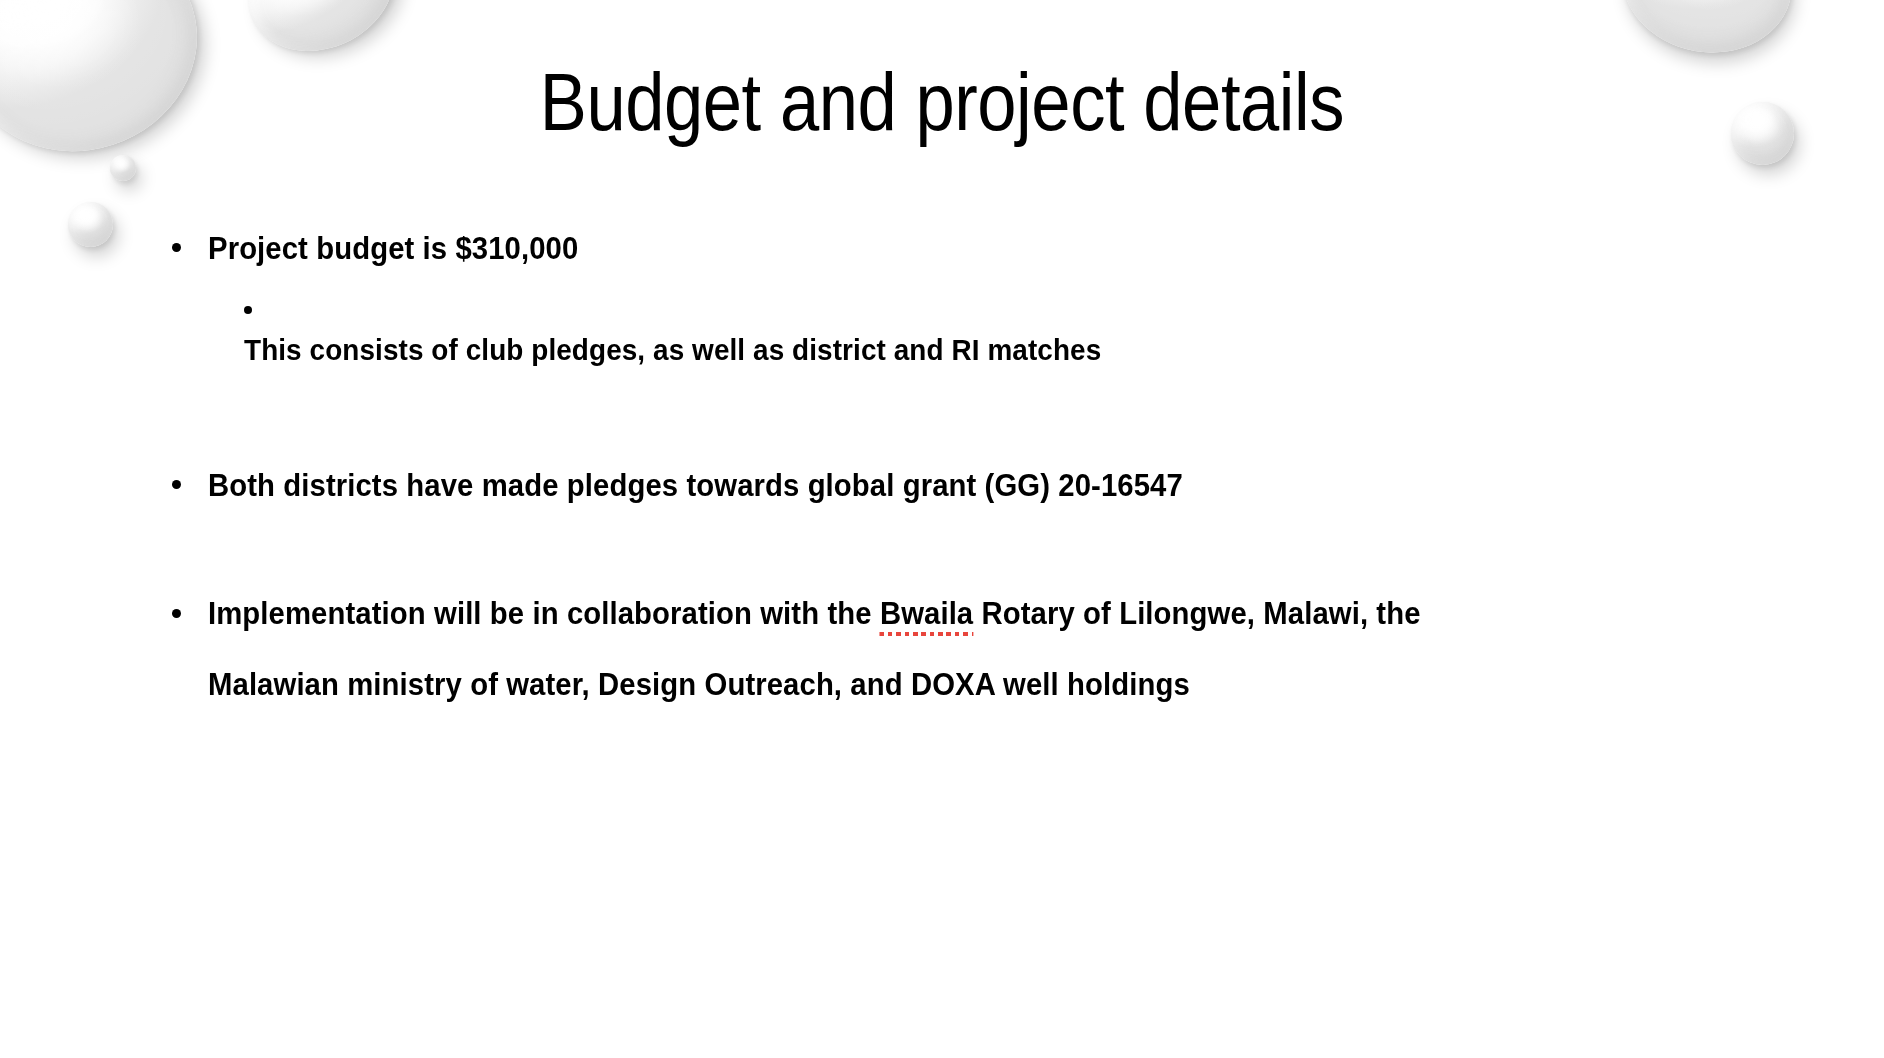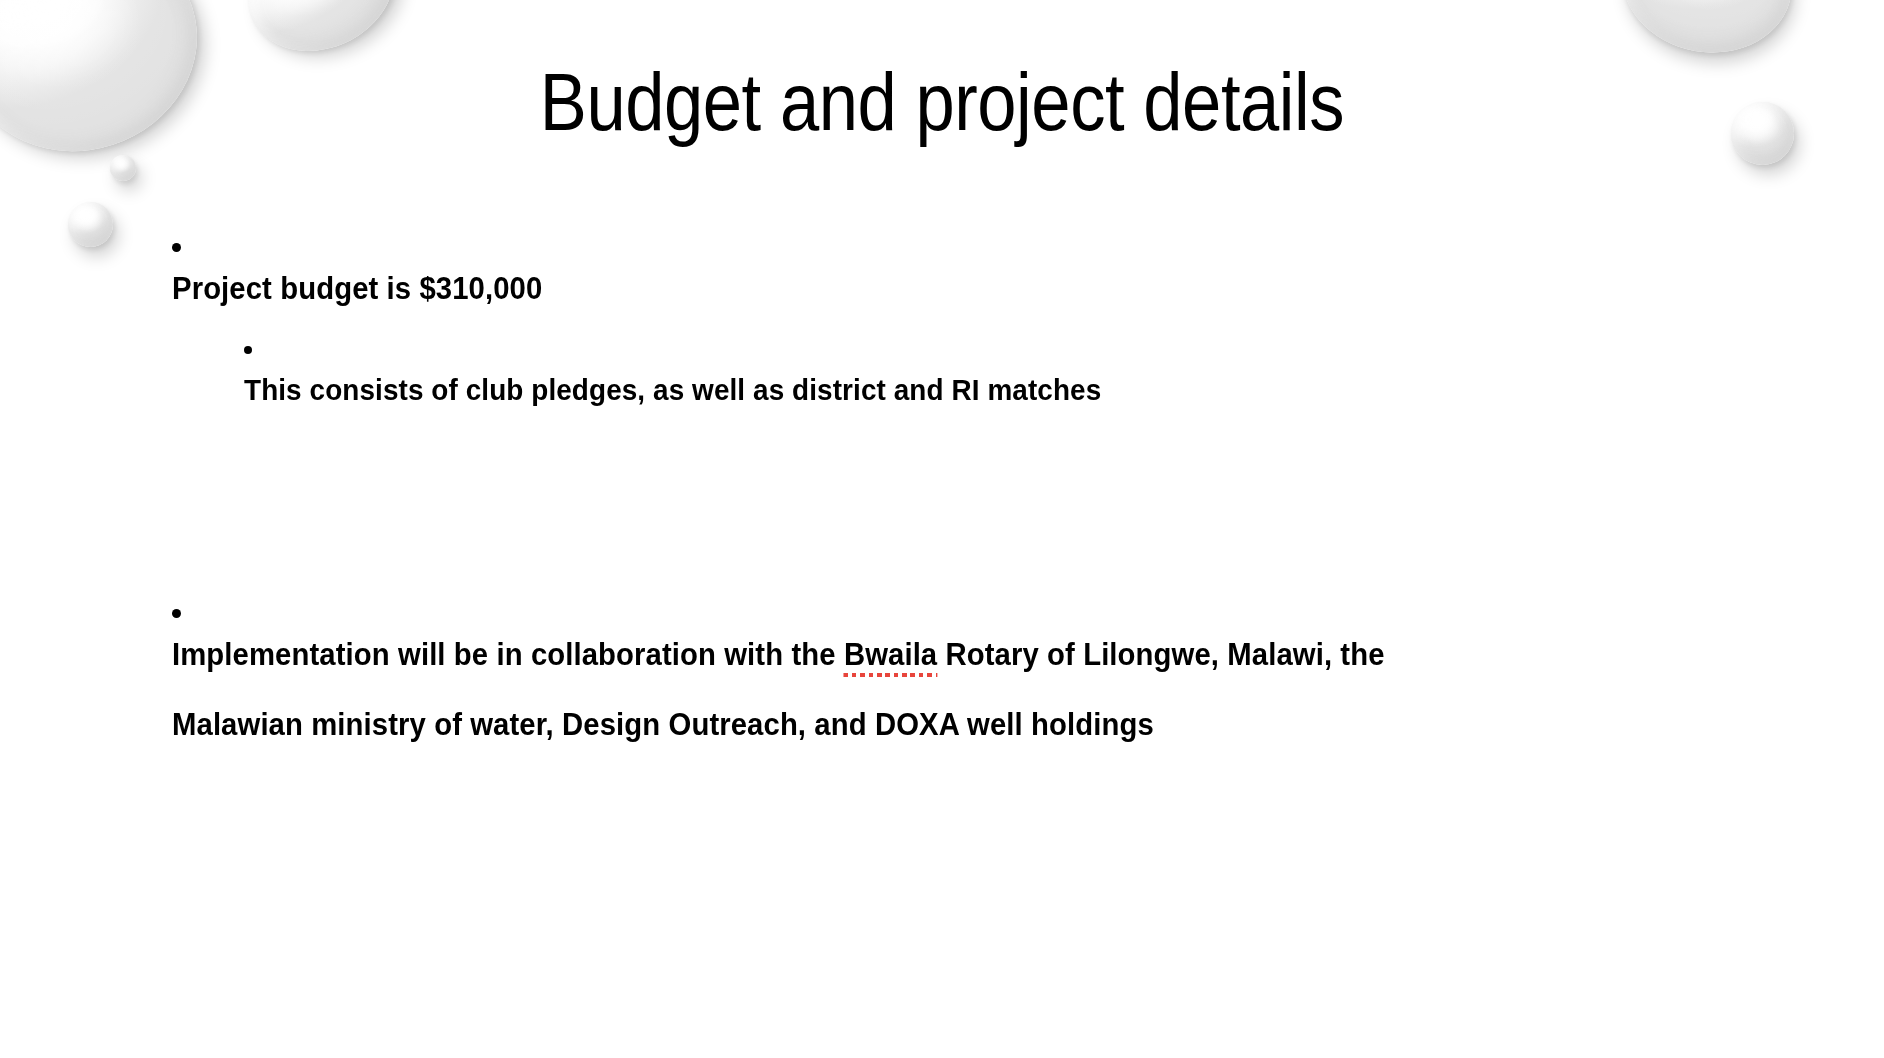--- a/index.html
+++ b/index.html
@@ -175,21 +175,21 @@
     top: -3px;
   }
 
   .bullet-row .text {
     flex: 1 1 auto;
     transform: scaleX(0.93);
     transform-origin: 0 50%;
     width: 107.5%;
   }
 
-  .level-1 { margin-left: 0px; flex-direction: column; }
+  .level-1 { margin-left: 0px; }
   .level-2 { margin-left: 72px; font-size: 30px; flex-direction: column; }
   .level-2 .marker { width: 34px; }
   .level-2 .marker .dot { width: 8px; height: 8px; }
 
   .gap-sm { height: 22px; }
   .gap-md { height: 48px; }
   .gap-lg { height: 40px; }
 
   
   .misspell {
@@ -248,20 +248,24 @@
     <div class="bullet-row level-2">
       <span class="marker"><span class="dot"></span></span>
       <span class="text">This consists of club pledges, as well as district and RI matches</span>
     </div>
 
     <div class="gap-md"></div>
 
 
     <div class="gap-md"></div>
 
+    <div class="bullet-row level-1">
+      <span class="marker"><span class="dot"></span></span>
+      <span class="text">Both districts have made pledges towards global grant (GG) 20-16547</span>
+    </div>
 
     <div class="gap-md"></div>
 
 
     <div class="gap-lg"></div>
 
     <div class="bullet-row level-1">
       <span class="marker"><span class="dot"></span></span>
       <span class="text">
         <span class="wrap-line"><span>Implementation will be in collaboration with the </span><span class="misspell">Bwaila</span><span> Rotary of Lilongwe, Malawi, the</span></span>

